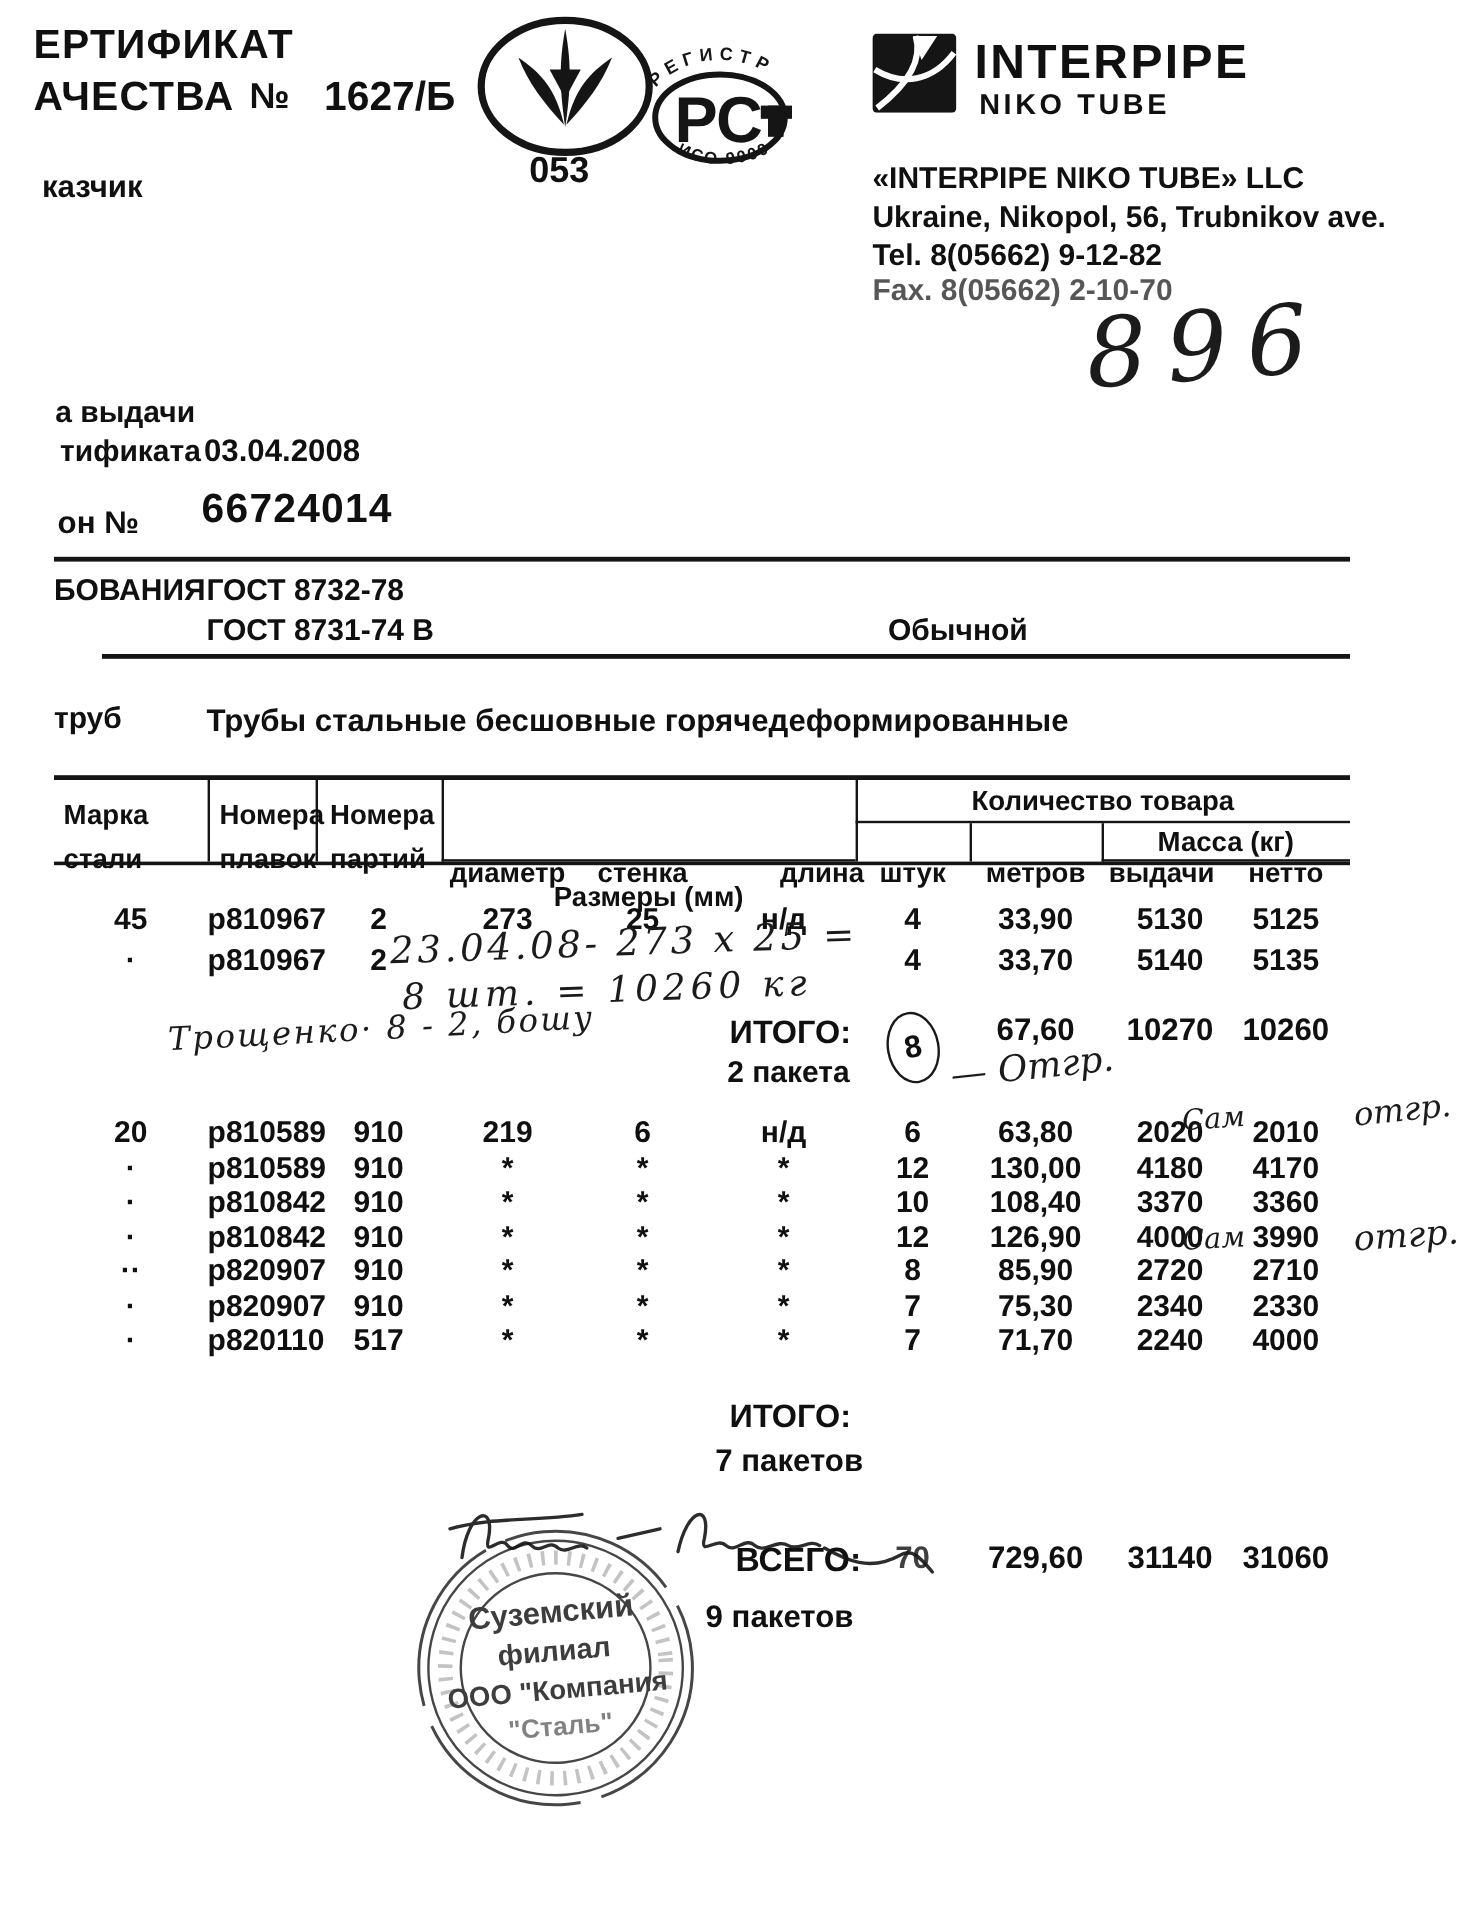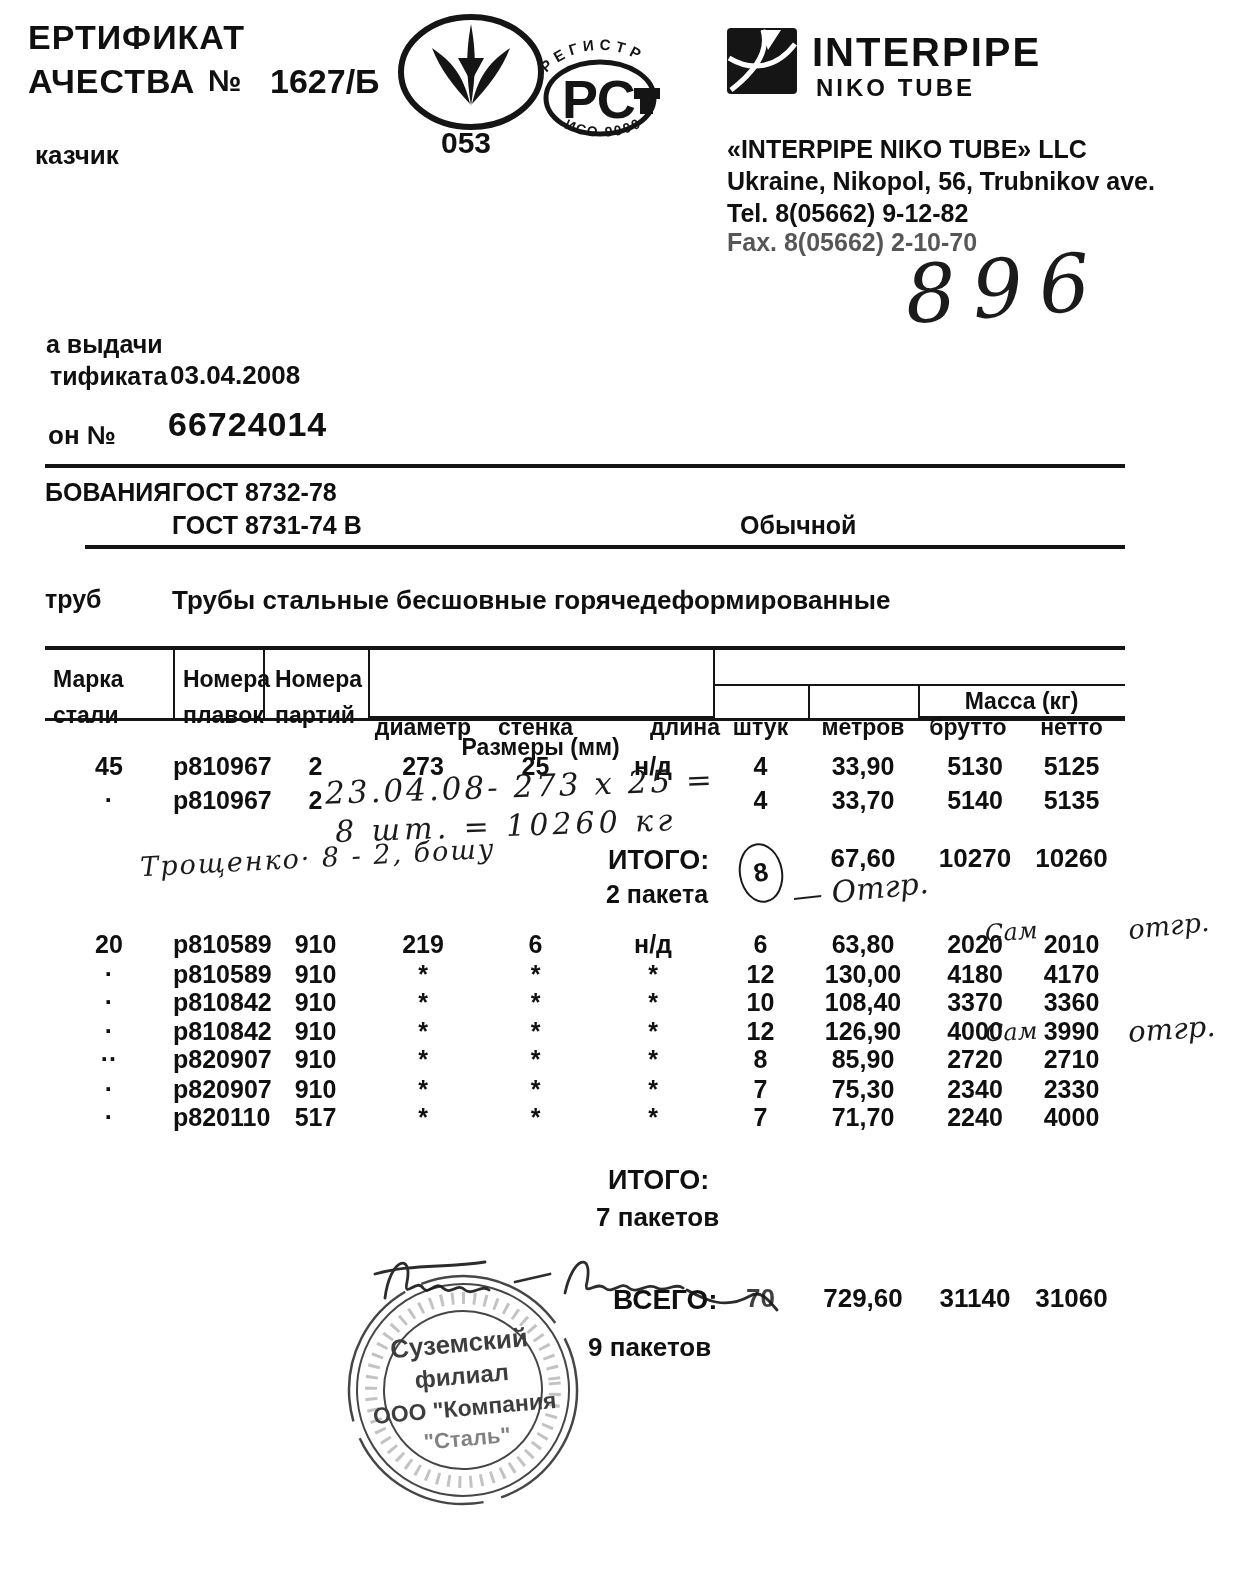--- a/index.html
+++ b/index.html
@@ -114,28 +114,29 @@
     <div class="vl" style="left:548px;top:68px;bottom:0;"></div>
 
     <div class="hlab" style="left:8px;top:16px;">Марка</div>
     <div class="hlab" style="left:8px;top:52px;">стали</div>
     <div class="hlab" style="left:138px;top:16px;">Номера</div>
     <div class="hlab" style="left:138px;top:52px;">плавок</div>
     <div class="hlab" style="left:230px;top:16px;">Номера</div>
     <div class="hlab" style="left:230px;top:52px;">партий</div>
 
     <div class="cspan" style="left:323px;width:345px;top:36px;margin-top:48px;">Размеры (мм)</div>
+    <div class="cspan" style="left:668px;width:412px;top:4px;">Количество товара</div>
     <div class="cspan" style="left:873px;width:207px;top:38px;">Масса (кг)</div>
 
     <div class="cspan" style="left:323px;width:110px;top:64px;">диаметр</div>
     <div class="cspan" style="left:433px;width:115px;top:64px;">стенка</div>
     <div class="cspan" style="left:548px;width:120px;top:64px;padding-left:32px;">длина</div>
     <div class="cspan" style="left:668px;width:95px;top:64px;">штук</div>
     <div class="cspan" style="left:763px;width:110px;top:64px;">метров</div>
-    <div class="cspan" style="left:873px;width:100px;top:64px;">брутто</div>
+    <div class="cspan" style="left:873px;width:100px;top:64px;">выдачи</div>
     <div class="cspan" style="left:973px;width:107px;top:64px;">нетто</div>
   </div>
 
   <div class="trow" style="top:752px;">
     <div class="c">45</div>
       <div class="c c2">р810967</div>
       <div class="c">2</div>
       <div class="c">273</div>
       <div class="c">25</div>
     <div class="c">н/д</div>

